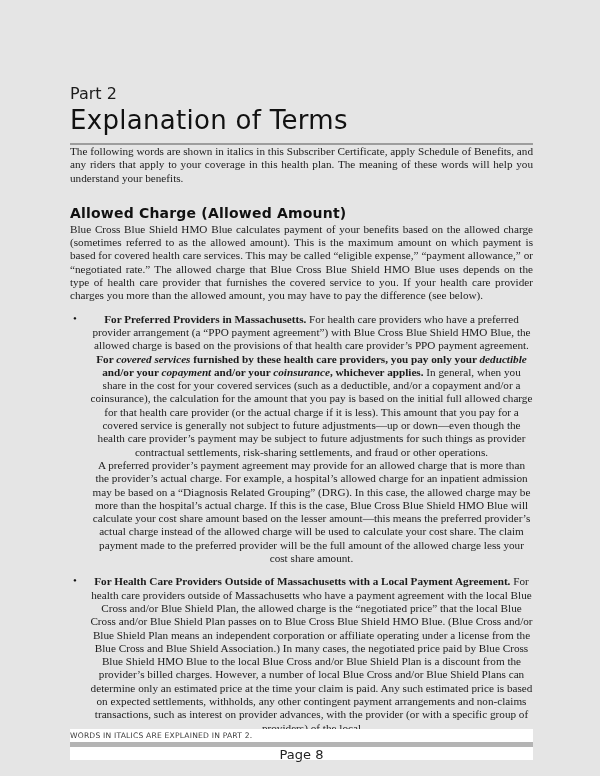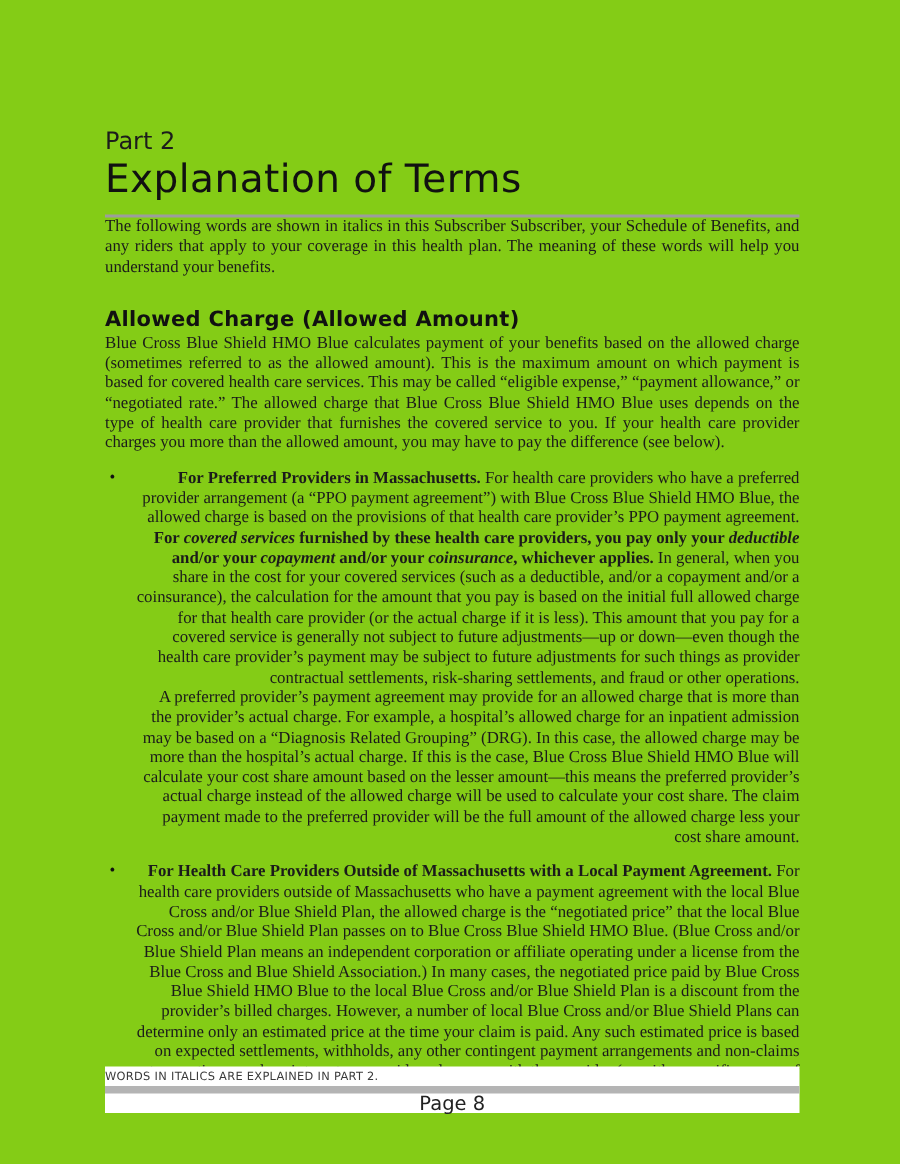--- a/index.html
+++ b/index.html
@@ -1,20 +1,20 @@
 <!DOCTYPE html>
 <html><head>
 <meta charset="utf-8">
 <style>
   html, body { margin: 0; padding: 0; background: #ffffff; }
   .page {
     position: relative;
     width: 600px;
     height: 776px;
-    background: #84cc16;
+    background: #e5e5e5;
     overflow: hidden;
     font-family: "Liberation Serif", serif;
     color: #1b1b1b;
   }
   .content {
     position: absolute;
     left: 70px;
     width: 463px;
     top: 0;
   }
@@ -65,30 +65,30 @@
     padding-left: 20px;
     margin-top: 10px;
   }
   li.bullet .marker {
     position: absolute;
     left: 3px;
     top: -1px;
     font-size: 11px;
     color: #111111;
   }
-  li.bullet p { text-align: right; }
+  li.bullet p { text-align: center; }
   li.bullet p + p { }
   .i  { }
   .b  { font-weight: bold; }
   .bi { font-weight: bold; font-style: italic; }
   .footer {
     position: absolute;
     left: 70px;
     width: 463px;
-    top: 711px;
+    top: 729px;
     background: #ffffff;
     font-family: "DejaVu Sans", sans-serif;
     padding-top: 2px;
   }
   .footer-note {
     font-size: 7.6px;
     line-height: 9px;
     color: #3a3a3a;
     letter-spacing: 0.2px;
   }
@@ -108,21 +108,21 @@
 </head>
 <body>
 
 <div class="page">
   <div class="content">
 
     <div class="part-label">Part 2</div>
     <h1 class="page-title">Explanation of Terms</h1>
     <div class="title-rule"></div>
 
-    <p class="body just intro"><span>The following words are shown in italics in this Subscriber Subscriber, your </span><span class="i">Schedule of Benefits</span><span>, and any </span><span class="i">riders</span><span> that apply to your coverage in this health plan. The meaning of these words will help you understand your benefits.</span></p>
+    <p class="body just intro"><span>The following words are shown in italics in this Subscriber Certificate, apply </span><span class="i">Schedule of Benefits</span><span>, and any </span><span class="i">riders</span><span> that apply to your coverage in this health plan. The meaning of these words will help you understand your benefits.</span></p>
 
     <h2 class="section-heading">Allowed Charge (Allowed Amount)</h2>
     <p class="body just"><span class="i">Blue Cross Blue Shield HMO Blue</span><span> calculates payment of your benefits based on the </span><span class="i">allowed charge</span><span> (sometimes referred to as the </span><span class="i">allowed amount</span><span>). This is the maximum amount on which payment is based for covered health care services. This may be called “eligible expense,” “payment allowance,” or “negotiated rate.” The </span><span class="i">allowed charge</span><span> that </span><span class="i">Blue Cross Blue Shield HMO Blue</span><span> uses depends on the type of health care provider that furnishes the </span><span class="i">covered service</span><span> to you. If your health care provider charges you more than the </span><span class="i">allowed amount</span><span>, you may have to pay the difference (see below).</span></p>
 
     <ul class="bullets">
       <li class="bullet">
         <span class="marker">•</span>
         <p class="body"><span class="b">For Preferred Providers in Massachusetts.</span><span> For health care providers who have a preferred provider arrangement (a “PPO payment agreement”) with </span><span class="i">Blue Cross Blue Shield HMO Blue</span><span>, the </span><span class="i">allowed charge</span><span> is based on the provisions of that health care provider’s PPO payment agreement. </span><span class="b">For </span><span class="bi">covered services</span><span class="b"> furnished by these health care providers, you pay only your </span><span class="bi">deductible</span><span class="b"> and/or your </span><span class="bi">copayment</span><span class="b"> and/or your </span><span class="bi">coinsurance</span><span class="b">, whichever applies.</span><span> In general, when you share in the cost for your </span><span class="i">covered services</span><span> (such as a </span><span class="i">deductible</span><span>, and/or a </span><span class="i">copayment</span><span> and/or a </span><span class="i">coinsurance</span><span>), the calculation for the amount that you pay is based on the initial full </span><span class="i">allowed charge</span><span> for that health care provider (or the actual charge if it is less). This amount that you pay for a </span><span class="i">covered service</span><span> is generally not subject to future adjustments—up or down—even though the health care provider’s payment may be subject to future adjustments for such things as provider contractual settlements, risk-sharing settlements, and fraud or other operations.</span></p>
         <p class="body"><span>A </span><span class="i">preferred provider’s</span><span> payment agreement may provide for an </span><span class="i">allowed charge</span><span> that is more than the provider’s actual charge. For example, a hospital’s </span><span class="i">allowed charge</span><span> for an </span><span class="i">inpatient</span><span> admission may be based on a “Diagnosis Related Grouping” (DRG). In this case, the </span><span class="i">allowed charge</span><span> may be more than the hospital’s actual charge. If this is the case, </span><span class="i">Blue Cross Blue Shield HMO Blue</span><span> will calculate your cost share amount based on the lesser amount—this means the </span><span class="i">preferred provider’s</span><span> actual charge instead of the </span><span class="i">allowed charge</span><span> will be used to calculate your cost share. The claim payment made to the </span><span class="i">preferred provider</span><span> will be the full amount of the </span><span class="i">allowed charge</span><span> less your cost share amount.</span></p>
       </li>

